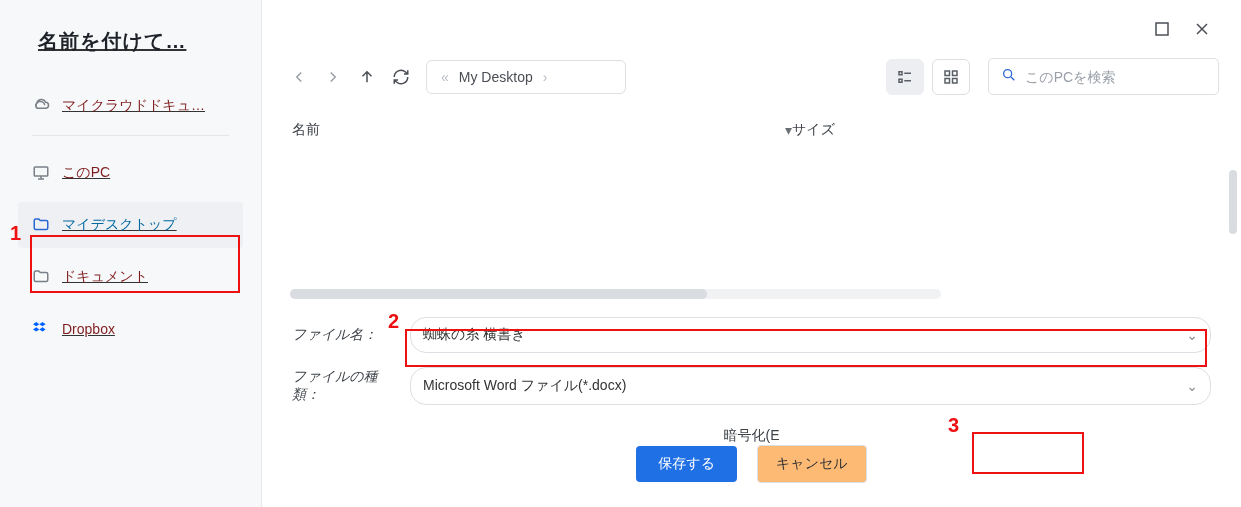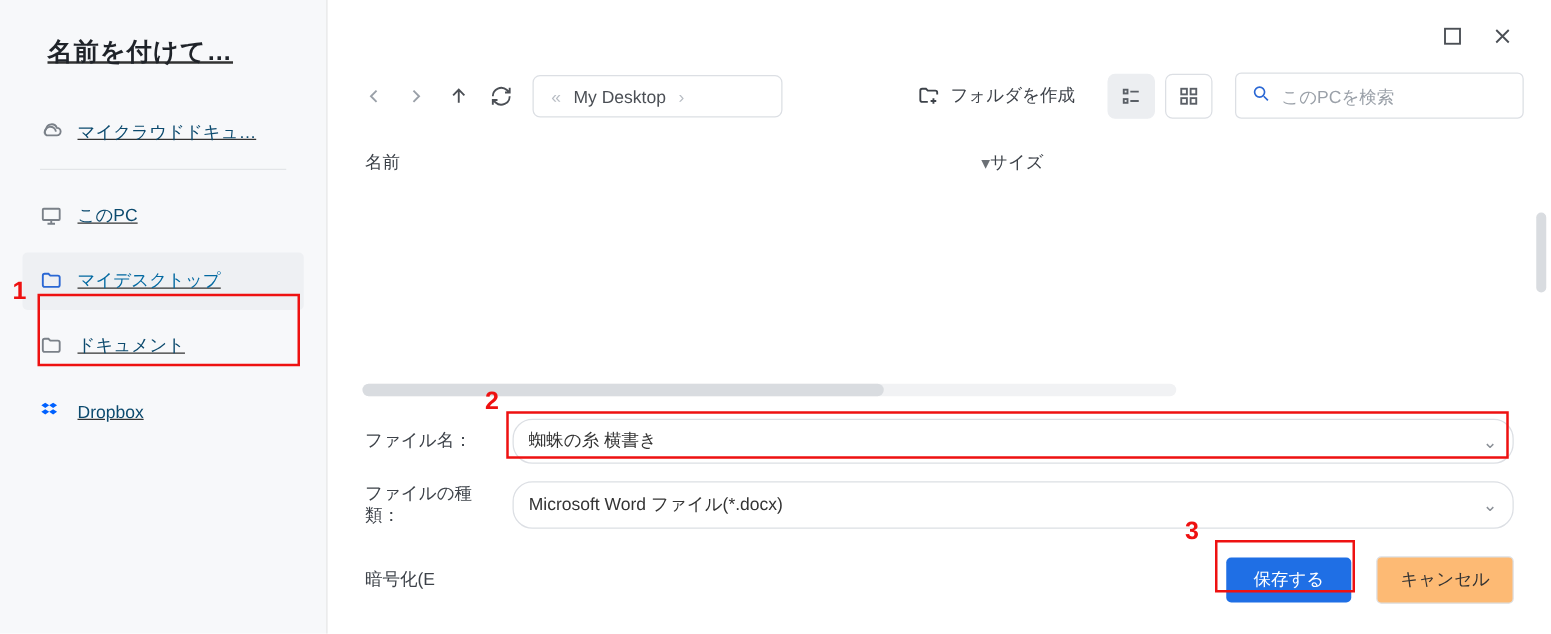--- a/index.html
+++ b/index.html
@@ -36,21 +36,21 @@
   }
   .sidebar-list {
     list-style: none;
     padding: 0 18px;
   }
   .sidebar-item {
     display: flex;
     align-items: center;
     gap: 12px;
     padding: 14px 14px;
-    color: #0c4a6e;
+    color: #7f1d1d;
     cursor: pointer;
     border-radius: 4px;
     margin-bottom: 6px;
   }
   .sidebar-item.selected {
     background: #eef0f3;
     color: #0369a1;
   }
   .sidebar-separator {
     height: 1px;
@@ -156,39 +156,40 @@
   
   .bottom-form{
     padding: 18px 30px 24px 30px;
   }
   .form-row{
     display:flex;
     align-items:center;
     gap:18px;
     margin-bottom:14px;
   }
-  .form-label{width:100px; color:#3d4249;}
+  .form-label{width:100px; color:#3d4249;font-style:italic;}
   .form-field{
     flex:1;
     border:1px solid #dcdfe4;
     border-radius:16px;
     padding:9px 12px;
     display:flex;
     align-items:center;
     justify-content:space-between;
     color:#333;
     background:#fff;
   }
   .form-field input{border:none;outline:none;font-size:14px;width:100%;color:#333;}
   .combo-caret{color:#8b9097;}
   .action-row{
     display:flex;
     align-items:center;
     justify-content:space-between;
     margin-top:22px;
+    flex-direction:column;
   }
   .enc-label{color:#3d4249;}
   .btn-group{display:flex; gap:20px; align-items:center;}
   .btn-primary{
     background:#1f6fe5; color:#fff; border:none; border-radius:4px;
     padding:9px 22px; font-size:14px; cursor:pointer;
   }
   .btn-secondary{
     background:#fdba74; color:#333; border:1px solid #dcdfe4; border-radius:4px;
     padding:9px 18px; font-size:14px; cursor:pointer;
@@ -300,26 +301,20 @@
       </div>
 
       <div class="breadcrumb">
         <span class="bc-chevron">«</span>
         <span>My Desktop</span>
         <span class="bc-chevron">›</span>
       </div>
 
       <div class="tool-spacer"></div>
 
-      <div class="folder-create">
-        <svg width="18" height="18" viewBox="0 0 24 24" fill="none" stroke="#3d4249" stroke-width="2">
-            <path d="M3 6a2 2 0 0 1 2-2h4l2 2h8a2 2 0 0 1 2 2v2M3 6v10a2 2 0 0 0 2 2h6M17 14v6M14 17h6"></path>
-          </svg>
-        <span>フォルダを作成</span>
-      </div>
 
       <div class="view-toggle">
         <div class="view-btn active">
           <svg width="18" height="18" viewBox="0 0 24 24" fill="none" stroke="#5a5f66" stroke-width="2">
               <rect x="4" y="5" width="4" height="4"></rect>
               <path d="M11 7h9"></path>
               <rect x="4" y="15" width="4" height="4"></rect>
               <path d="M11 17h9"></path>
             </svg>
         </div>

